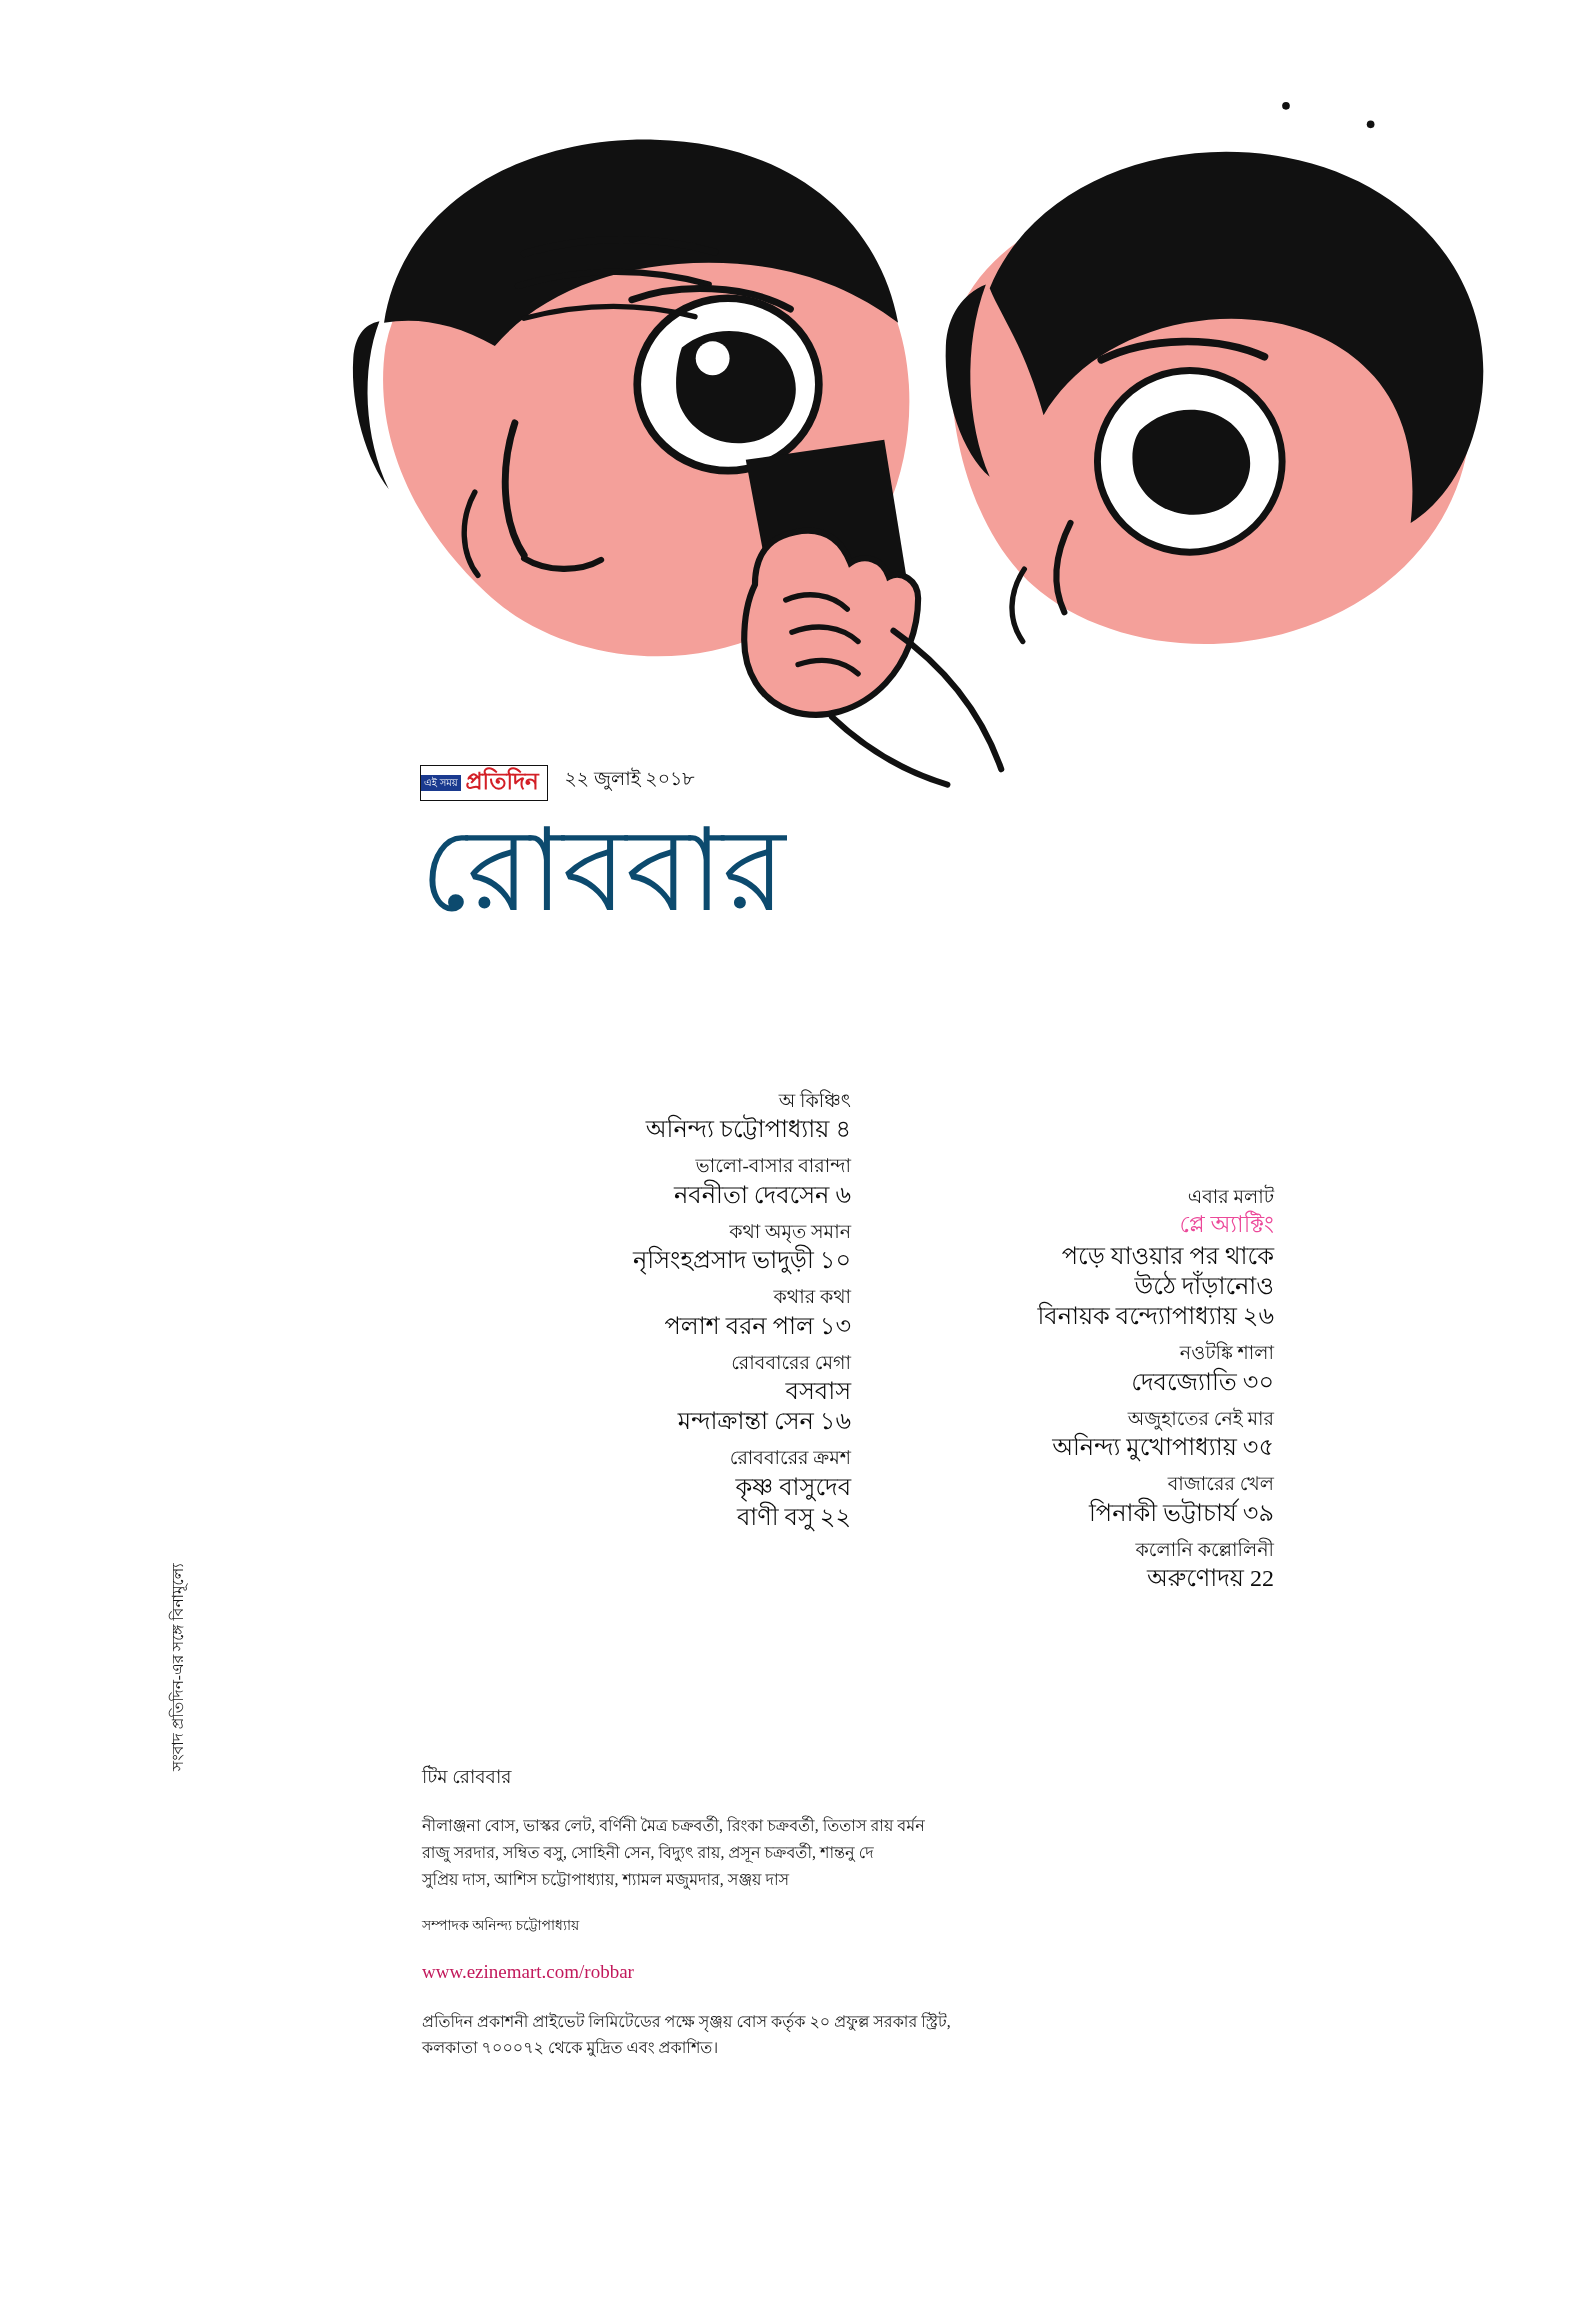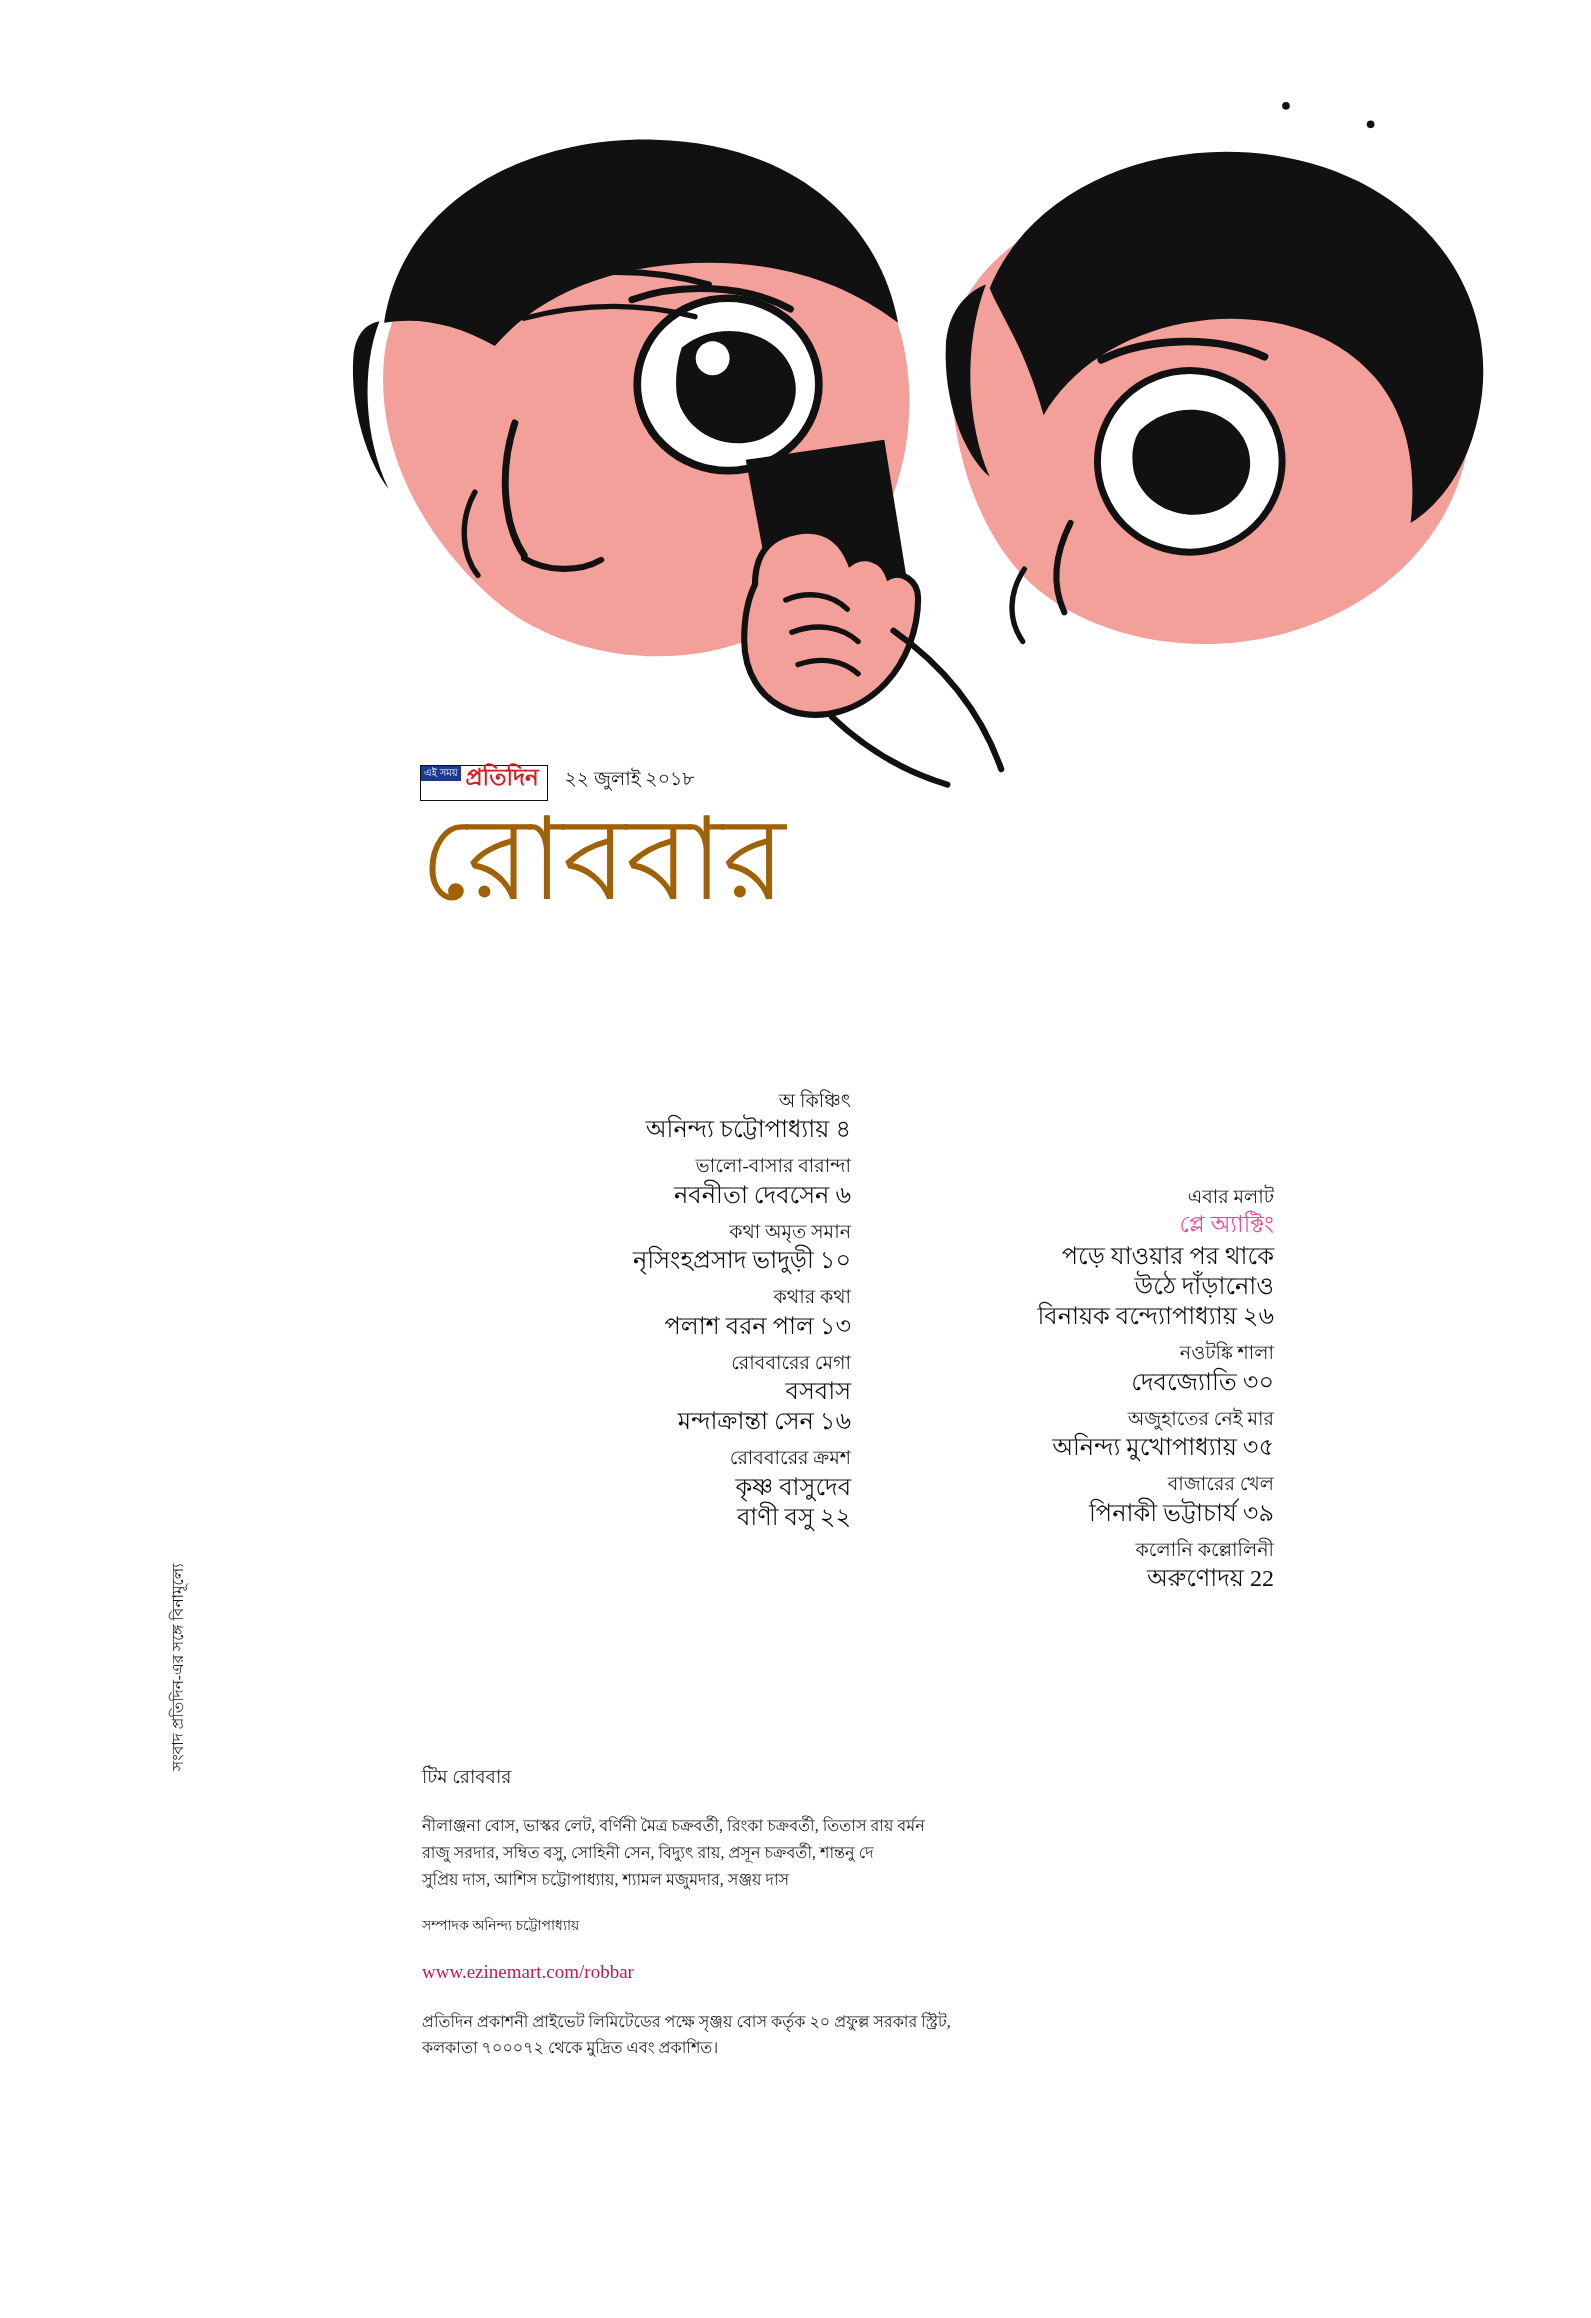--- a/index.html
+++ b/index.html
@@ -37,21 +37,21 @@
     width: 847px;
   }
   .brandrow {
     display: flex;
     align-items: flex-end;
     gap: 17px;
     height: 43px;
   }
   .brandmark {
     display: inline-flex;
-    align-items: flex-start;
+    align-items: center;
     height: 34px;
     border: 1.5px solid #111;
     padding: 0 1.5px 0 0;
     background: #fff;
   }
   .brandmark .blue {
     background: #1a3a8f;
     color: #ffffff;
     font-size: 10px;
     line-height: 1.05;
@@ -70,23 +70,23 @@
   .issue-date {
     font-size: 19px;
     color: #111;
     padding-bottom: 4.6px;
     font-family: "Liberation Serif", serif;
   }
   .logotype {
     font-size: 115px;
     line-height: 1.02;
     letter-spacing: -0.8px;
-    margin-top: 1px;
+    margin-top: 12px;
     font-family: "Liberation Serif", serif;
-    color: #a16207;
+    color: #0c4a6e;
   }
 
   
   .contents {
     position: absolute;
     left: 0;
     top: 1070px;
     width: 1368px;
     height: 616px;
     text-align: right;

